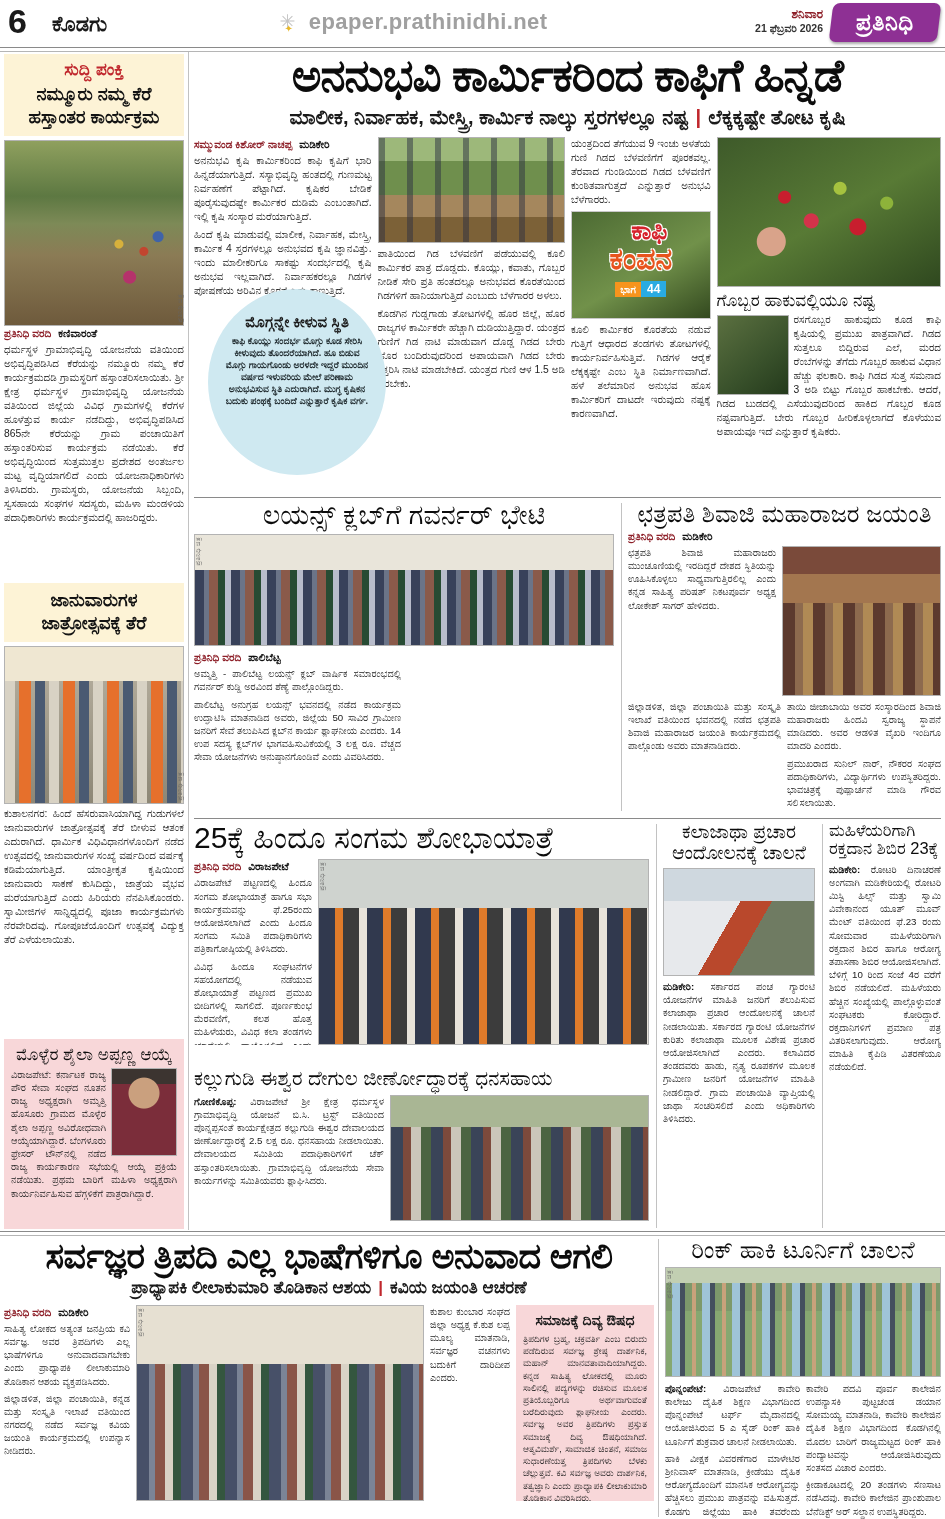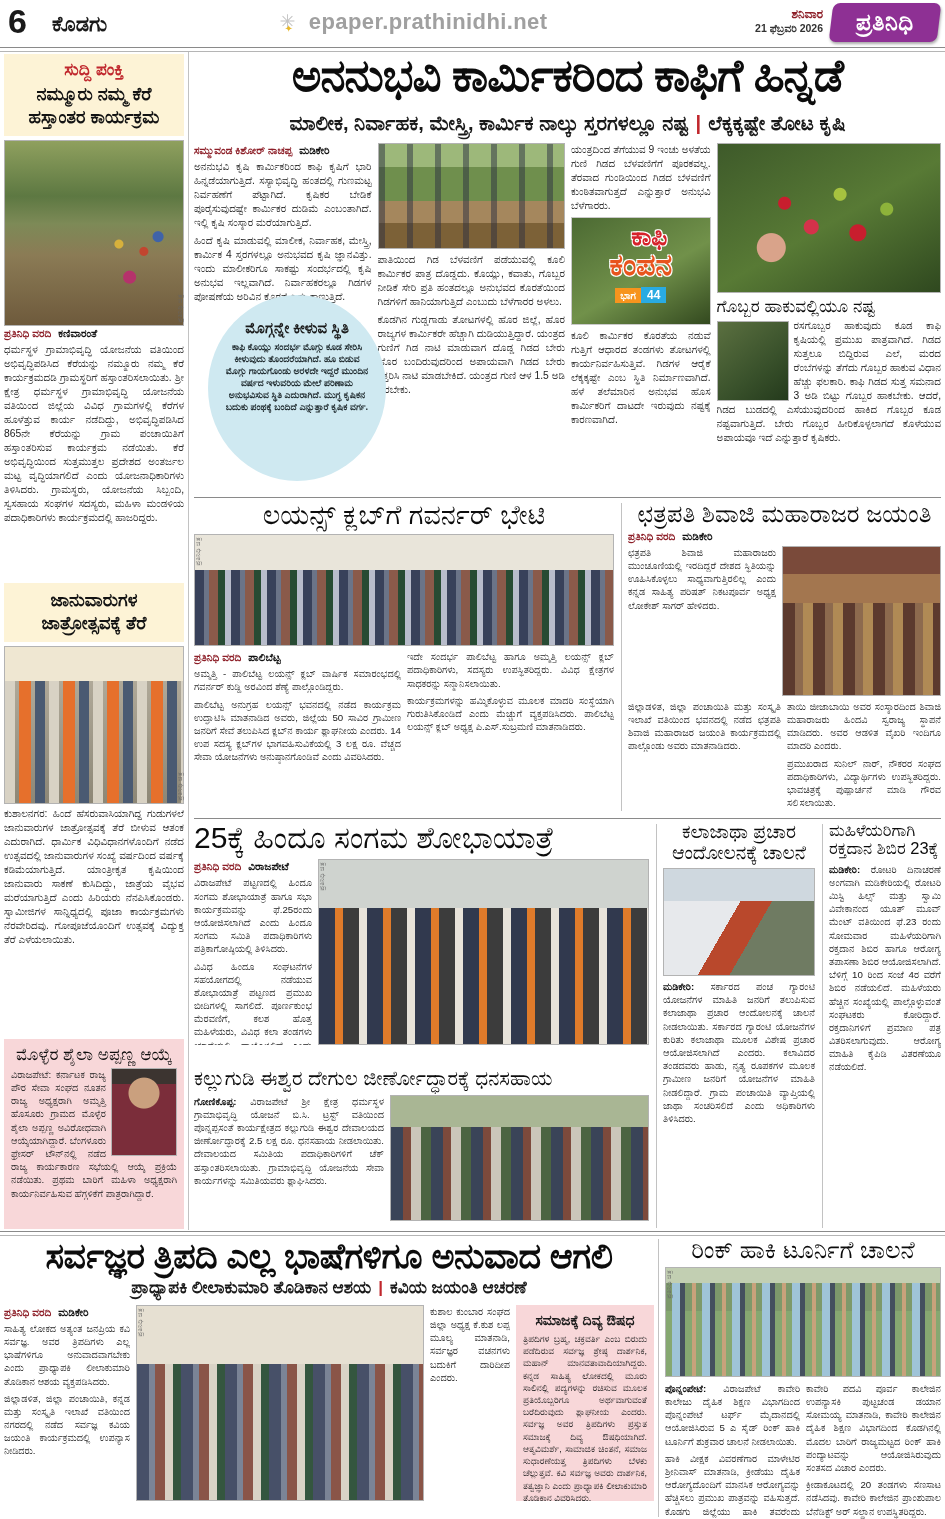--- a/index.html
+++ b/index.html
@@ -40,21 +40,21 @@
   .kicker{color:#c0272d;font-size:17px;font-weight:800;margin-bottom:3px;}
   .cream-title{font-size:18px;font-weight:800;line-height:1.3;color:#131313;}
   .pinkbox{background:#f8d7d9;padding:7px 7px;box-sizing:border-box;}
   .callout{position:absolute;background:#cfe9f1;border-radius:50%;text-align:center;
            padding:24px 16px;box-sizing:border-box;}
   .callout .c-title{font-size:15px;font-weight:800;margin-bottom:4px;}
   .callout .c-text{font-size:9.2px;line-height:1.32;font-weight:600;color:#1f2a2e;}
 
   
   .lead-h1{font-size:45px;font-weight:900;text-align:center;letter-spacing:-1px;}
-  .lead-sub{font-size:20px;font-weight:800;text-align:center;margin-top:11px;}
+  .lead-sub{font-size:20px;font-weight:800;text-align:center;margin-top:5px;}
   .cols{display:flex;gap:6px;}
 
   
   .kampana{position:relative;height:106px;margin:4px 0;text-align:center;border:1px solid #c9c9c9;
            background:linear-gradient(150deg,#4c6a33,#71914a 55%,#33491f);overflow:hidden;}
   .k-line1{position:relative;font-size:25px;font-weight:900;color:#d6222b;margin-top:4px;
            text-shadow:-1px -1px 0 #fff,1px -1px 0 #fff,-1px 1px 0 #fff,1px 1px 0 #fff;padding-left:17px;}
   .k-line2{position:relative;font-size:30px;font-weight:900;color:#e8541d;margin-top:-4px;
            text-shadow:-1px -1px 0 #fff,1px -1px 0 #fff,-1px 1px 0 #fff,1px 1px 0 #fff;}
   .k-badge{position:relative;margin-top:2px;}
@@ -225,21 +225,21 @@
   </div>
 
   <div class="hrule" style="left:194px;top:497px;width:747px;"></div>
 
   <div class="abs" style="left:194px;top:501px;width:747px;height:314px;">
     <div class="abs clip" style="left:0;top:0;width:420px;height:314px;">
       <h2 style="font-size:27px;text-align:center;">ಲಯನ್ಸ್ ಕ್ಲಬ್‌ಗೆ ಗವರ್ನರ್ ಭೇಟಿ</h2>
       <div class="photo ph-lions" style="height:112px;margin-top:4px;position:relative;">
         <span class="pcredit" style="left:-1px;top:2px;">ಪ್ರತಿನಿಧಿ ಚಿತ್ರ</span>
       </div>
-      <div class="cols" style="margin-top:4px;">
+      <div class="cols" style="margin-top:4px;flex-direction:column;">
         <div class="clip" style="width:207px;height:158px;">
           <div class="byline">
             <span class="by-label">ಪ್ರತಿನಿಧಿ ವರದಿ</span>
             <span class="by-place">ಪಾಲಿಬೆಟ್ಟ</span>
           </div>
           <div class="jtext small">
             <p>ಅಮ್ಮತ್ತಿ - ಪಾಲಿಬೆಟ್ಟ ಲಯನ್ಸ್ ಕ್ಲಬ್ ವಾರ್ಷಿಕ ಸಮಾರಂಭದಲ್ಲಿ ಗವರ್ನರ್ ಕುಡ್ಡಿ ಅರವಿಂದ ಶೆಣ್ಯೆ ಪಾಲ್ಗೊಂಡಿದ್ದರು.</p>
             <p>ಪಾಲಿಬೆಟ್ಟ ಅನುಗ್ರಹ ಲಯನ್ಸ್ ಭವನದಲ್ಲಿ ನಡೆದ ಕಾರ್ಯಕ್ರಮ ಉದ್ಘಾಟಿಸಿ ಮಾತನಾಡಿದ ಅವರು, ಜಿಲ್ಲೆಯ 50 ಸಾವಿರ ಗ್ರಾಮೀಣ ಜನರಿಗೆ ಸೇವೆ ತಲುಪಿಸಿದ ಕ್ಲಬ್‌ನ ಕಾರ್ಯ ಶ್ಲಾಘನೀಯ ಎಂದರು. 14 ಉಪ ಸದಸ್ಯ ಕ್ಲಬ್‌ಗಳ ಭಾಗವಹಿಸುವಿಕೆಯಲ್ಲಿ 3 ಲಕ್ಷ ರೂ. ವೆಚ್ಚದ ಸೇವಾ ಯೋಜನೆಗಳು ಅನುಷ್ಠಾನಗೊಂಡಿವೆ ಎಂದು ವಿವರಿಸಿದರು.</p>
           </div>
         </div>

